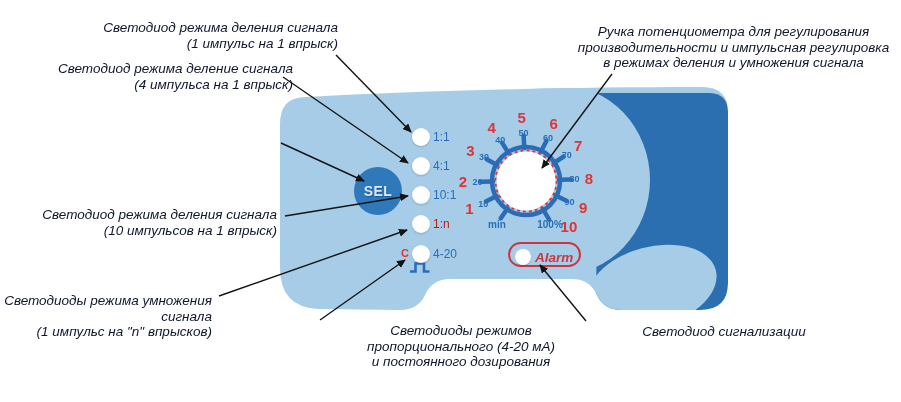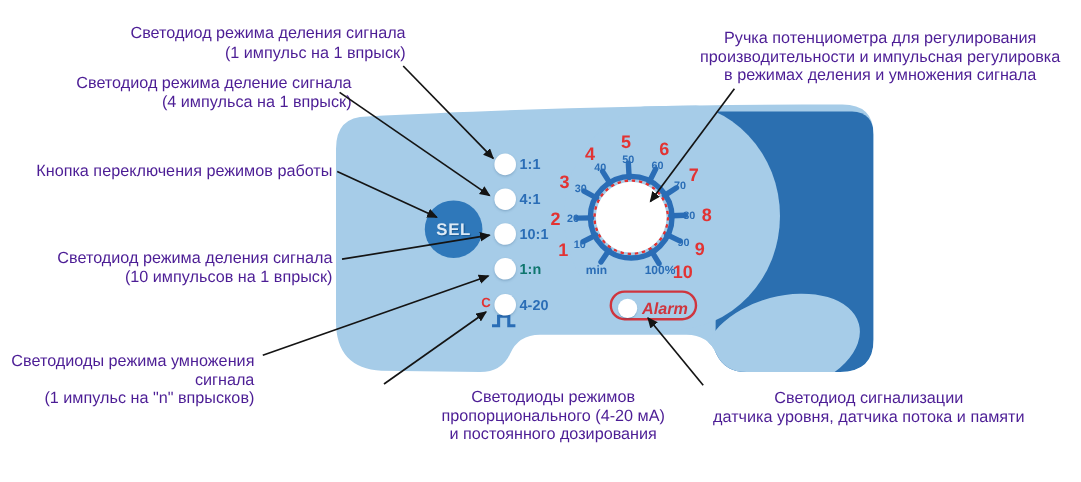--- a/index.html
+++ b/index.html
@@ -1,25 +1,25 @@
 <!DOCTYPE html>
 <html><head>
 <meta charset="utf-8">
 <style>
   html,body{margin:0;padding:0;background:#fff;}
   .stage{position:relative;width:901px;height:402px;background:#fff;overflow:hidden;
          font-family:"Liberation Sans",sans-serif;}
   svg{position:absolute;left:0;top:0;}
-  .ann{position:absolute;font-size:13.5px;line-height:15.5px;color:#4c1d95;}
+  .ann{position:absolute;font-size:13.5px;line-height:15.5px;color:#0f172a;font-style:italic;}
   .ann.r{text-align:right;}
   .ann.l{text-align:center;}
   .led{position:absolute;left:412px;width:18px;height:18px;border-radius:50%;
        background:#fff;box-shadow:0 1px 2px rgba(30,70,110,.25);}
-  .led-label{position:absolute;left:433px;font-size:12px;font-weight:bold;color:#2a6db6;}
-  .led-label.red{color:#0f766e;}
+  .led-label{position:absolute;left:433px;font-size:12px;font-weight:normal;color:#2a6db6;}
+  .led-label.red{color:#b91c1c;}
   .c-mark{position:absolute;left:401px;top:247px;font-size:11px;font-weight:bold;color:#e23333;}
   .sel-btn{position:absolute;left:354px;top:167px;width:48px;height:48px;border-radius:50%;
            background:#2f78ba;border:none;color:#ddeaf6;font-family:Liberation Sans, sans-serif;
            font-size:14px;font-weight:bold;letter-spacing:.5px;cursor:pointer;
            text-shadow:1px 1px 1px #1c588f;padding:0;}
   .alarm-pill{position:absolute;left:508px;top:242px;width:73px;height:25px;
               border:2.5px solid #cf353e;border-radius:14px;box-sizing:border-box;
               display:flex;align-items:flex-end;}
   .alarm-led{width:16px;height:16px;border-radius:50%;background:#fff;margin-left:5px;
              box-shadow:0 1px 1px rgba(30,70,110,.25);}
@@ -121,39 +121,35 @@
   </div>
 
   <div class="ann r" style="left:60px;top:20px;width:278px">
     <div>Светодиод режима деления сигнала</div>
       <div>(1 импульс на 1 впрыск)</div>
   </div>
   <div class="ann r" style="left:16px;top:61px;width:277px">
     <div>Светодиод режима деление сигнала</div>
       <div>(4 импульса на 1 впрыск)</div>
   </div>
-  <div class="ann r" style="left:0px;top:135px;width:277px">
-    <div>Кнопка переключения режимов работы</div>
-  </div>
   <div class="ann r" style="left:0px;top:207px;width:277px">
     <div>Светодиод режима деления сигнала</div>
       <div>(10 импульсов на 1 впрыск)</div>
   </div>
   <div class="ann r" style="left:0px;top:293px;width:212px">
     <div>Светодиоды режима умножения сигнала</div>
       <div>(1 импульс на "n" впрысков)</div>
   </div>
   <div class="ann l" style="left:330px;top:323px;width:262px">
     <div>Светодиоды режимов</div>
       <div>пропорционального (4-20 мА)</div>
       <div>и постоянного дозирования</div>
   </div>
   <div class="ann l" style="left:569px;top:324px;width:310px">
     <div>Светодиод сигнализации</div>
-      <div>датчика уровня, датчика потока и памяти</div>
   </div>
   <div class="ann l" style="left:566px;top:24px;width:335px">
     <div>Ручка потенциометра для регулирования</div>
       <div>производительности и импульсная регулировка</div>
       <div>в режимах деления и умножения сигнала</div>
   </div>
 
   <svg width="901" height="402" viewBox="0 0 901 402" style="pointer-events:none">
     <g stroke="#141414" stroke-width="1.4" marker-end="url(#ah)">
       <line x1="336" y1="55" x2="411" y2="132"></line>

